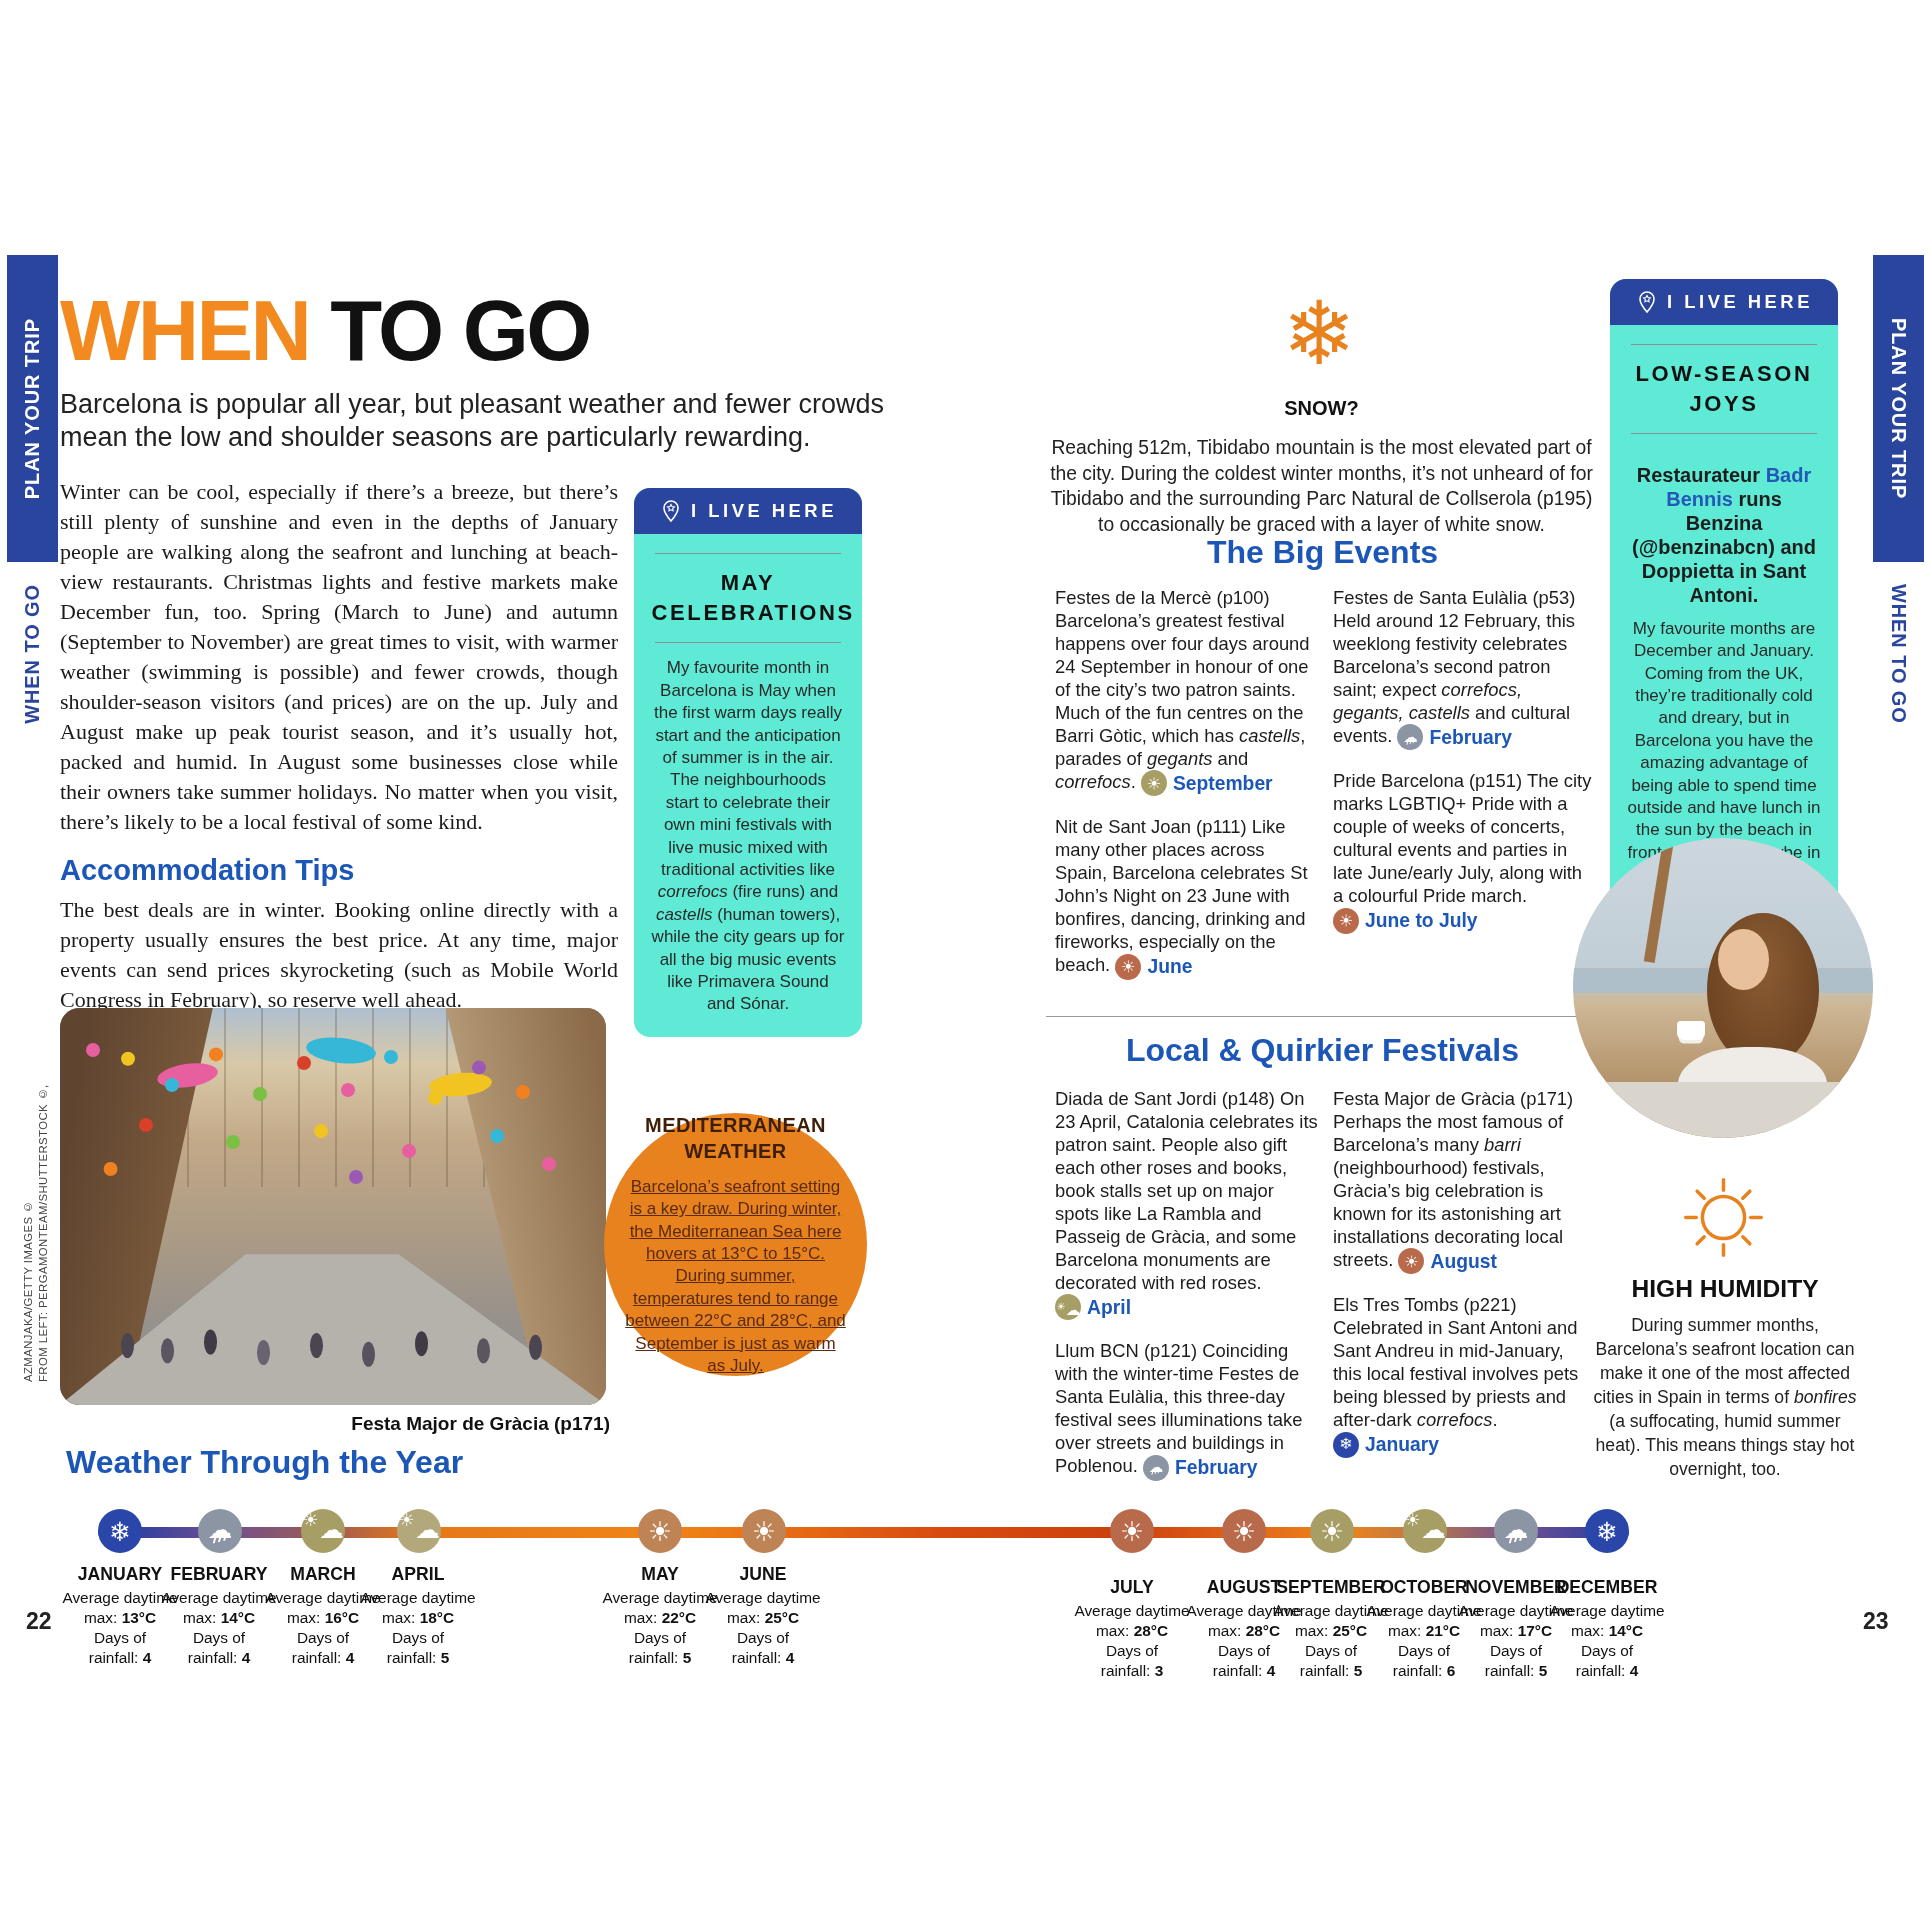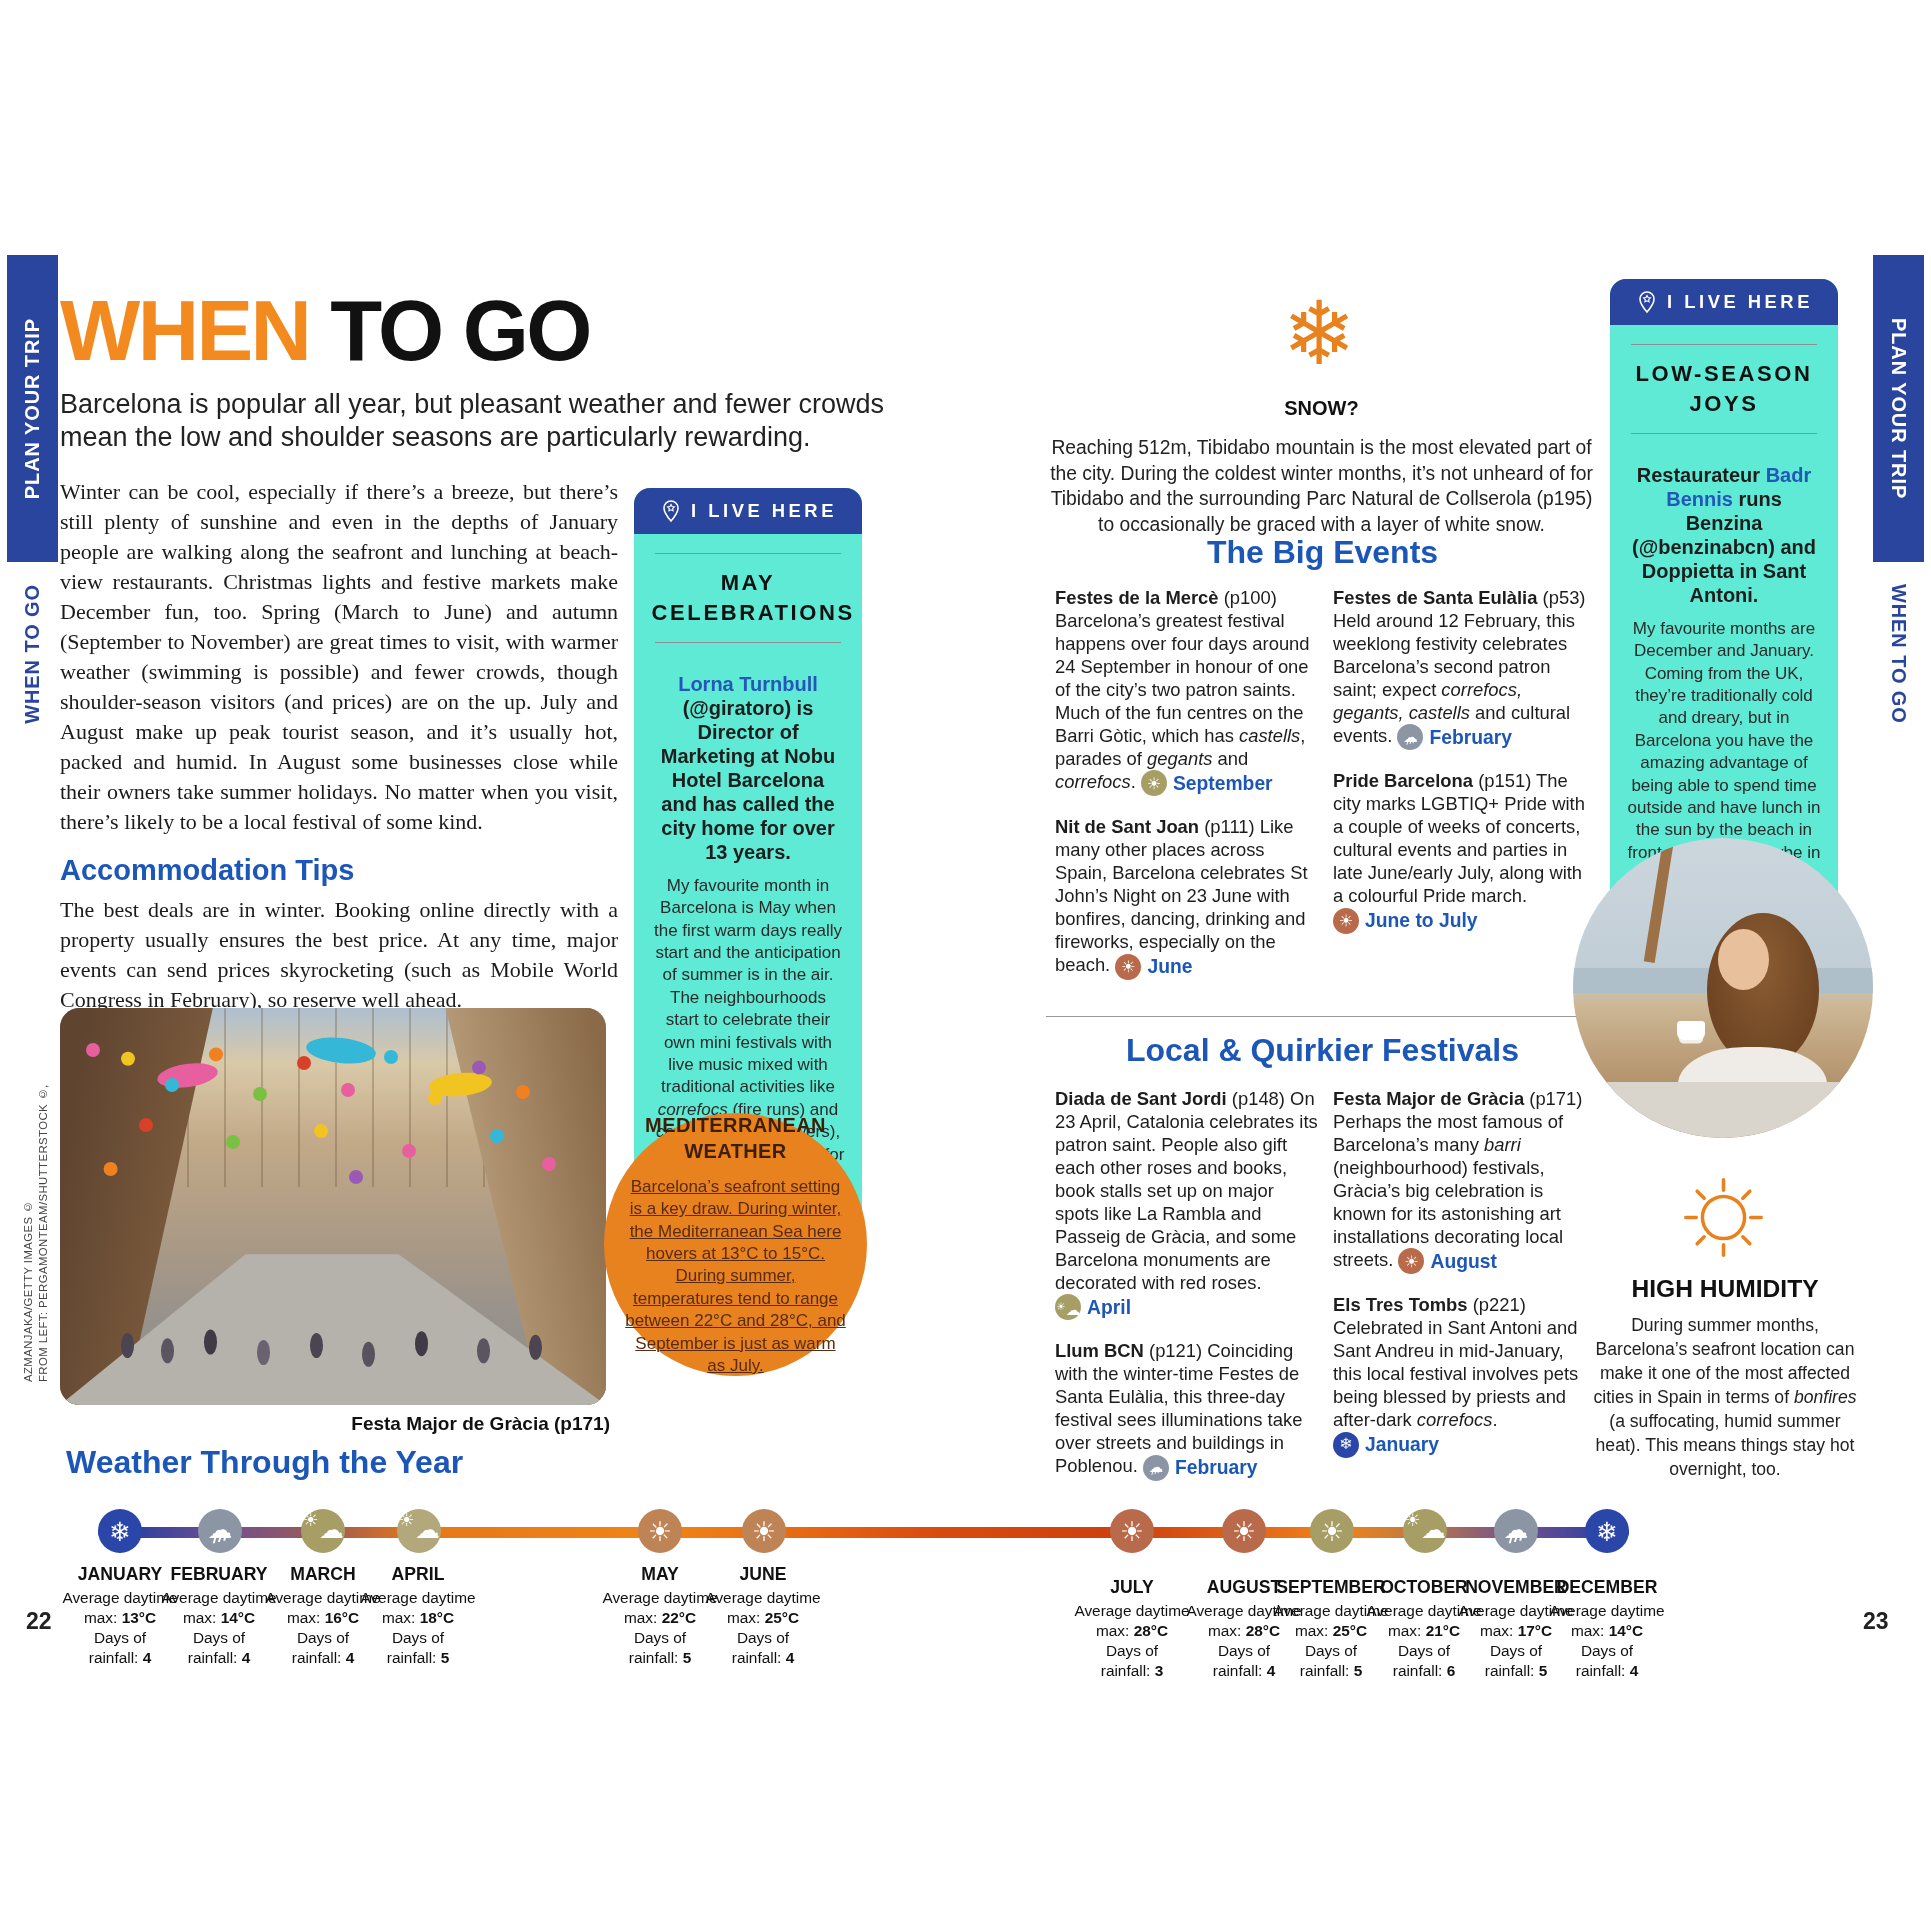--- a/index.html
+++ b/index.html
@@ -73,21 +73,21 @@
   .med-circle h3{margin:0 0 12.3px 0;font-size:20px;letter-spacing:0.4px;color:#3F1E08;line-height:26px;}
   .med-circle p{margin:0;font-size:17px;line-height:22.4px;color:#5A2B10;width:221px;text-decoration:underline;}
 
   
   .snow-icon{position:absolute;left:1275px;top:290px;width:88px;height:88px;color:#E8821F;font-size:88px;line-height:88px;text-align:center;}
   .snow-h{position:absolute;left:1045px;top:397px;width:553px;text-align:center;font-size:20px;font-weight:bold;color:#111;}
   .snow-p{position:absolute;left:1045px;top:435px;width:553px;text-align:center;font-size:19.3px;line-height:25.5px;color:#222;}
   .sec-h{position:absolute;width:553px;left:1046px;text-align:center;font-size:32px;font-weight:bold;color:#1C57B8;}
   .fest-col{position:absolute;width:263px;font-size:18.4px;line-height:23px;color:#1d1d1d;}
   .fest-col p{margin:0 0 19.3px 0;}
-  .fname{font-weight:bold;}
+  .fname{font-weight:normal;}
   .sec-rule{position:absolute;left:1046px;width:551px;border:none;border-top:1.4px solid #999;}
   .mtag{display:inline-flex;align-items:center;gap:6.1px;vertical-align:middle;white-space:nowrap;}
   .mname{color:#1C57B8;font-weight:bold;font-size:19.3px;}
 
   
   .wicon{position:relative;border-radius:50%;display:inline-flex;align-items:center;justify-content:center;color:#fff;flex:none;font-family:"DejaVu Sans",sans-serif;}
   .wicon.big{width:44px;height:44px;font-size:44px;}
   .wicon.mini{width:26px;height:26px;font-size:26px;}
   .wicon.snowflake::before{content:"❄";font-size:.60em;}
   .wicon.sun::before{content:"☀";font-size:.62em;}
@@ -174,21 +174,20 @@
       <svg width="24" height="24" viewBox="0 0 24 24">
           <path d="M12 2C8.1 2 5 5.1 5 9c0 5 7 13 7 13s7-8 7-13c0-3.9-3.1-7-7-7z" fill="none" stroke="#fff" stroke-width="1.6"></path>
           <path d="M12 5.4l1.05 2.12 2.35.34-1.7 1.66.4 2.34L12 10.76l-2.1 1.1.4-2.34-1.7-1.66 2.35-.34z" fill="none" stroke="#fff" stroke-width="1.1"></path>
         </svg>
       <span>I LIVE HERE</span>
     </div>
     <div class="card-inner">
       <hr class="card-rule">
       <div class="card-title">MAY CELEBRATIONS</div>
       <hr class="card-rule">
-      <div class="card-intro"><span class="seg-link">Lorna Turnbull</span><span> (@giratoro) is Director of Marketing at Nobu Hotel Barcelona and has called the city home for over 13 years.</span></div>
       <div class="card-body"><span>My favourite month in Barcelona is May when the first warm days really start and the anticipation of summer is in the air. The neighbourhoods start to celebrate their own mini festivals with live music mixed with traditional activities like </span><span class="seg-i">correfocs</span><span> (fire runs) and </span><span class="seg-i">castells</span><span> (human towers), while the city gears up for all the big music events like Primavera Sound and Sónar.</span></div>
     </div>
   </div>
 
   <div class="med-circle">
     <h3>MEDITERRANEAN WEATHER</h3>
     <p>Barcelona’s seafront setting is a key draw. During winter, the Mediterranean Sea here hovers at 13°C to 15°C. During summer, temperatures tend to range between 22°C and 28°C, and September is just as warm as July.</p>
   </div>
 
   <div class="snow-icon">❄</div>

